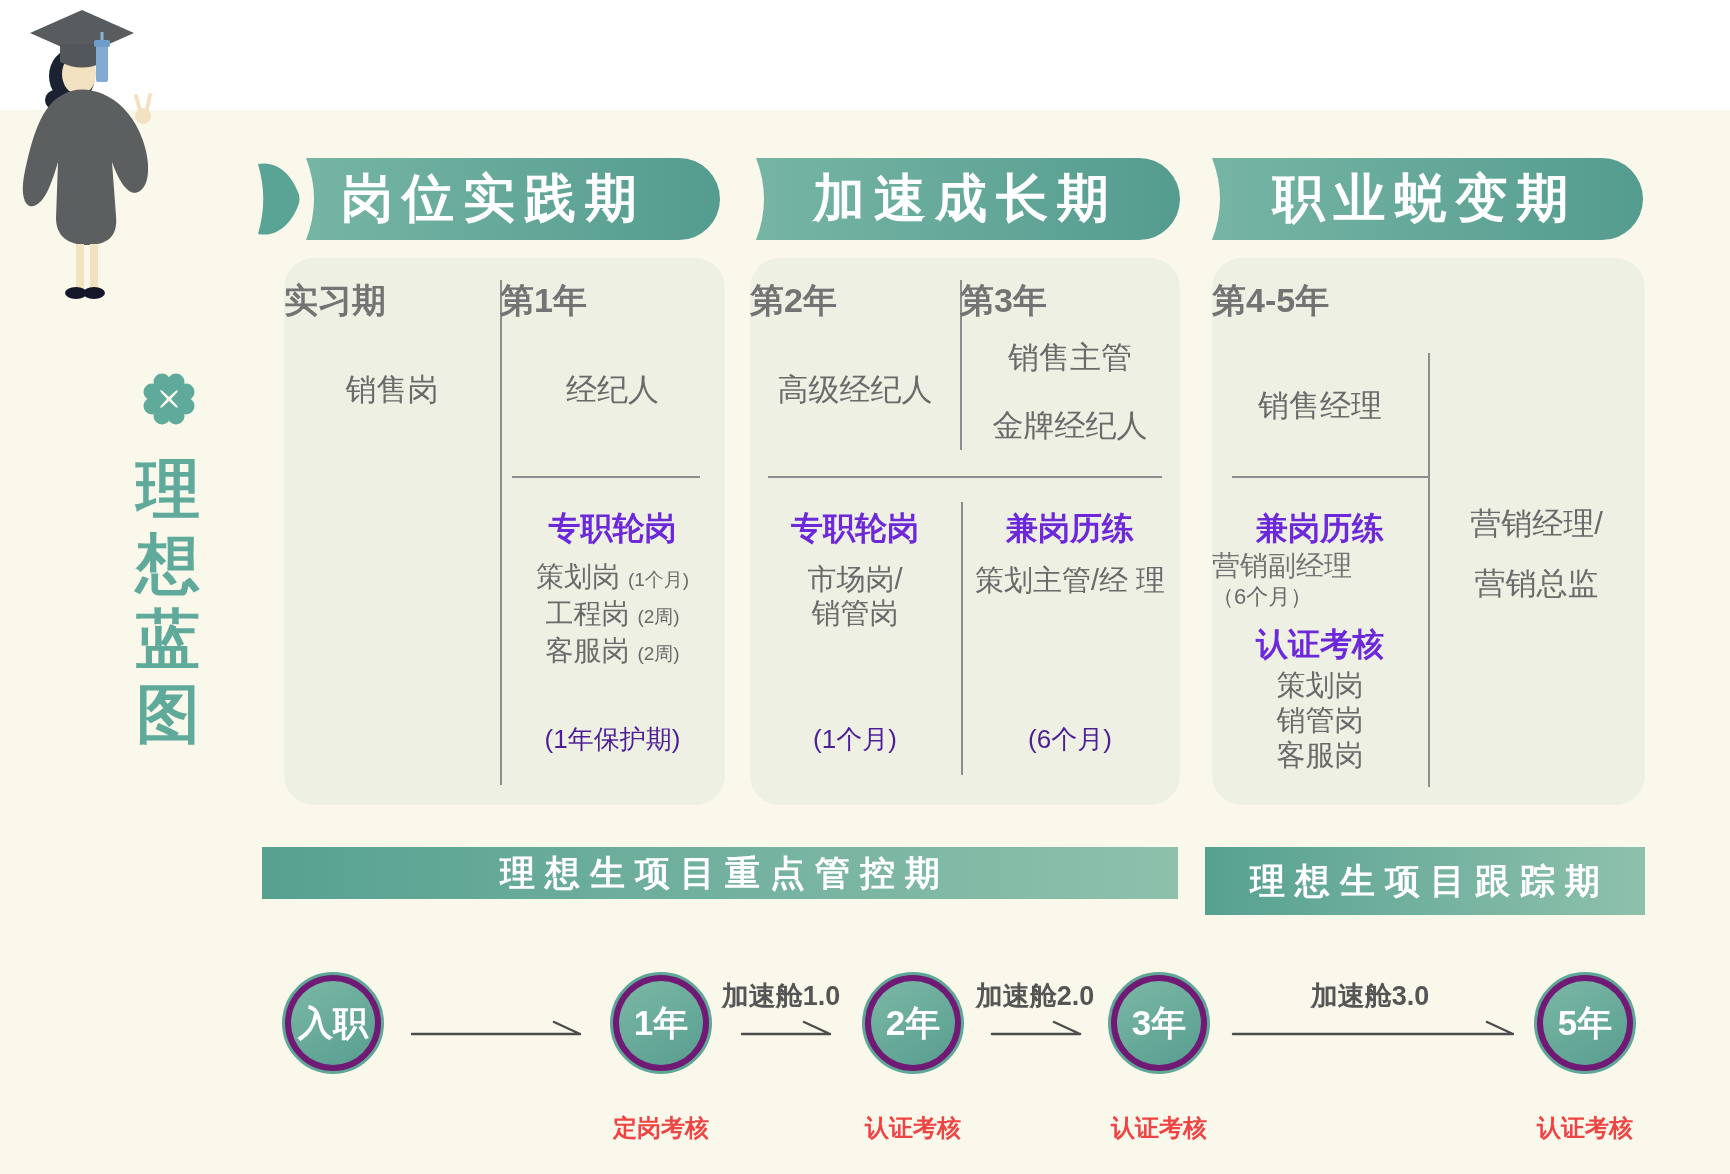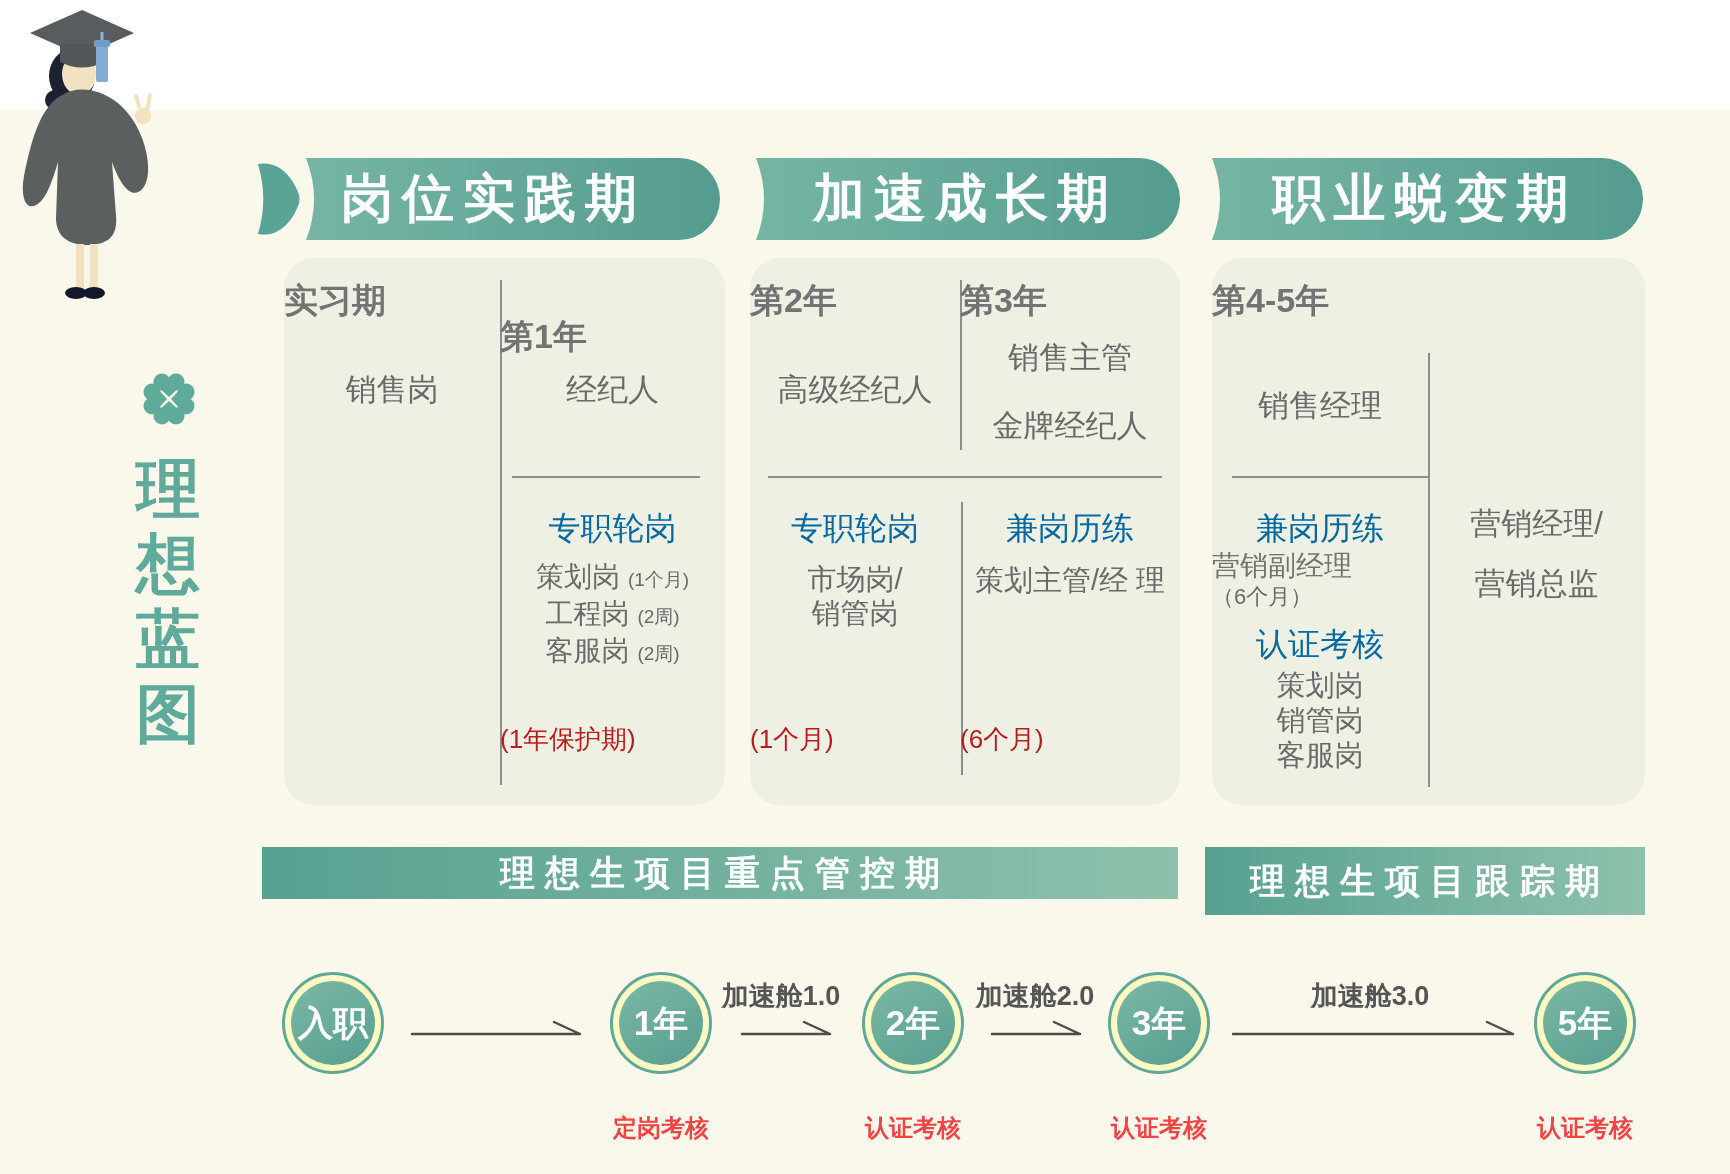--- a/index.html
+++ b/index.html
@@ -20,38 +20,38 @@
     display:flex;align-items:center;justify-content:center;
     color:#ffffff;font-family:"Liberation Serif","DejaVu Serif",serif;
     font-weight:700;font-size:52px;letter-spacing:9px;text-indent:9px;
   }
   
   .card{background:#edf0e3;border-radius:30px;}
   .vdiv{width:2px;background:#8d8d8d;}
   .hdiv{height:2px;background:#8d8d8d;}
   .period{color:#737373;font-weight:bold;font-size:34px;text-align:left;line-height:40px;}
   .role{color:#6a6a6a;font-size:31px;text-align:center;line-height:36px;}
-  .blocktitle{color:#0369a1;font-weight:normal;font-size:32px;text-align:center;line-height:36px;}
+  .blocktitle{color:#6d28d9;font-weight:bold;font-size:32px;text-align:center;line-height:36px;}
   .subline{color:#6a6a6a;font-size:29px;text-align:center;line-height:34px;}
   .smallline{color:#737373;font-size:28px;text-align:left;line-height:32px;}
   .tinyline{color:#6a6a6a;font-size:22px;line-height:30px;}
-  .note{color:#b91c1c;font-size:26px;text-align:left;}
+  .note{color:#4c1d95;font-size:26px;text-align:center;}
   .rotrow{display:flex;align-items:baseline;justify-content:center;gap:8px;line-height:34px;}
   .rotname{color:#6a6a6a;font-size:28px;}
   .rotdur{color:#6a6a6a;font-size:19px;}
   
   .banner{
     display:flex;align-items:center;justify-content:center;
     background:linear-gradient(90deg,#57a191,#8ec1ac);
     color:#ffffff;font-weight:bold;font-size:35px;letter-spacing:10px;text-indent:10px;
   }
   
   .tl-node{
     width:102px;height:102px;border-radius:50%;
-    border:3px solid #5fa897;background:#fef9c3;box-sizing:border-box;
+    border:3px solid #5fa897;background:#701a75;box-sizing:border-box;
     display:flex;align-items:center;justify-content:center;
   }
   .tl-node-inner{
     width:84px;height:84px;border-radius:50%;
     background:linear-gradient(150deg,#7cb8a5,#579e90);
     display:flex;align-items:center;justify-content:center;
     color:#ffffff;font-weight:bold;font-size:35px;
   }
   .tl-below{color:#ef4444;font-weight:bold;font-size:24px;text-align:center;}
   .tl-arrow-label{color:#555555;font-weight:bold;font-size:27px;text-align:center;}
@@ -155,21 +155,21 @@
         <stop offset="1" stop-color="#549c8f"></stop>
     </linearGradient>
   </defs>
   <path d="M14,0 H404 A41,41 0 0 1 445,41 A41,41 0 0 1 404,82 H14 Q30,41 14,0 Z" fill="url(#rg3)"></path>
 </svg>
 <div class="abs ribbon-title" style="left:1198px;top:158px;width:445px;height:82px;">职业蜕变期</div>
 
 <div class="abs card" style="left:284px;top:258px;width:441px;height:547px;">
   <div class="abs vdiv" style="left:216px;top:22px;height:505px;"></div>
   <div class="abs period" style="left:0;top:22px;width:216px;">实习期</div>
-  <div class="abs period" style="left:216px;top:22px;width:225px;margin-top:36px;">第1年</div>
+  <div class="abs period" style="left:216px;top:22px;width:225px;">第1年</div>
   <div class="abs role" style="left:0;top:114px;width:216px;">销售岗</div>
   <div class="abs role" style="left:216px;top:114px;width:225px;">经纪人</div>
   <div class="abs hdiv" style="left:228px;top:218px;width:188px;"></div>
   <div class="abs blocktitle" style="left:216px;top:252px;width:225px;">专职轮岗</div>
   <div class="abs" style="left:216px;top:302px;width:225px;">
     <div class="rotrow">
       <span class="rotname">策划岗</span>
       <span class="rotdur">(1个月)</span>
     </div>
     <div class="rotrow">

